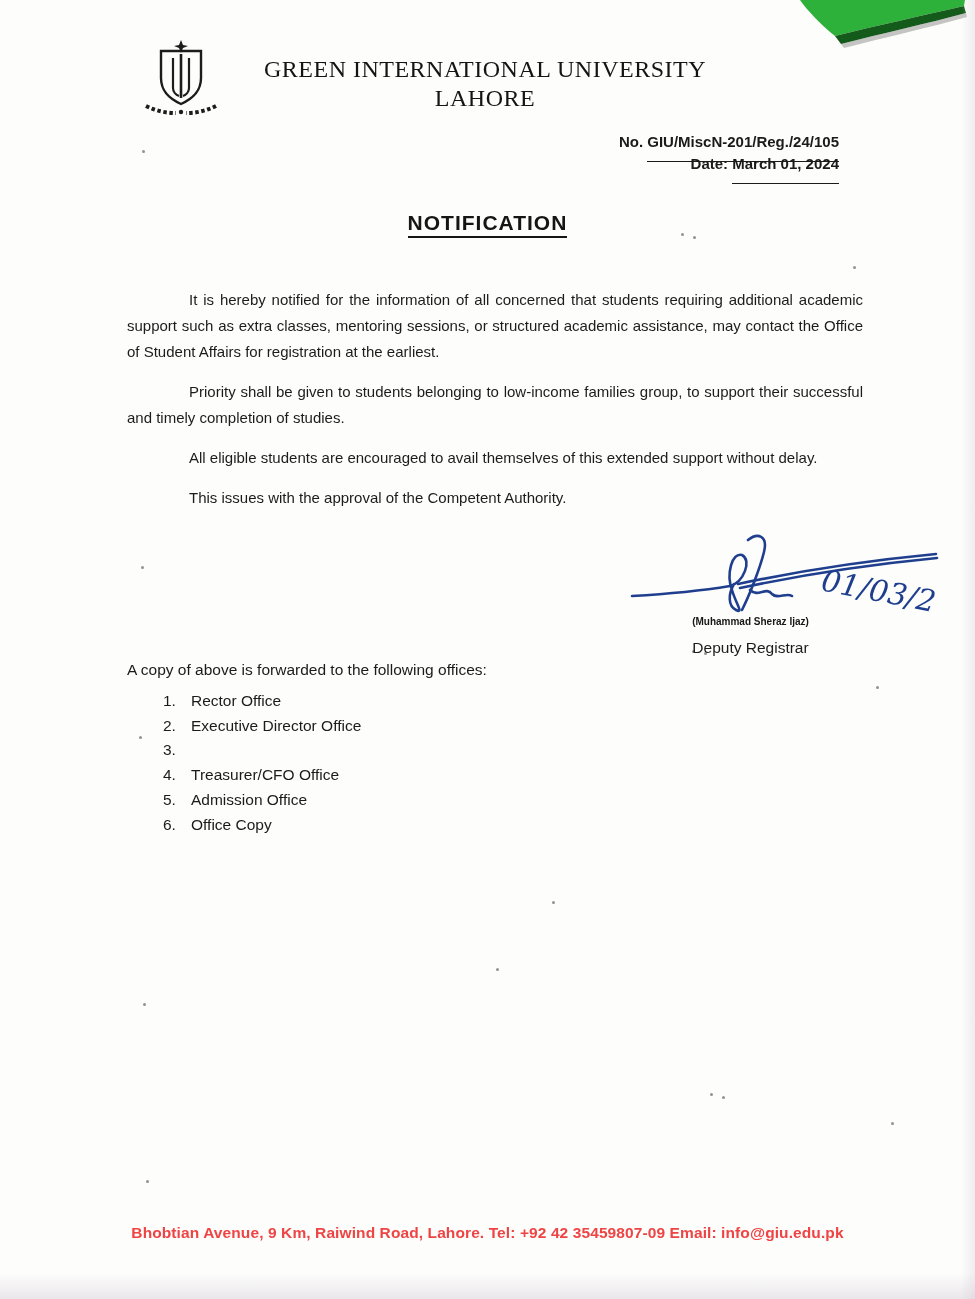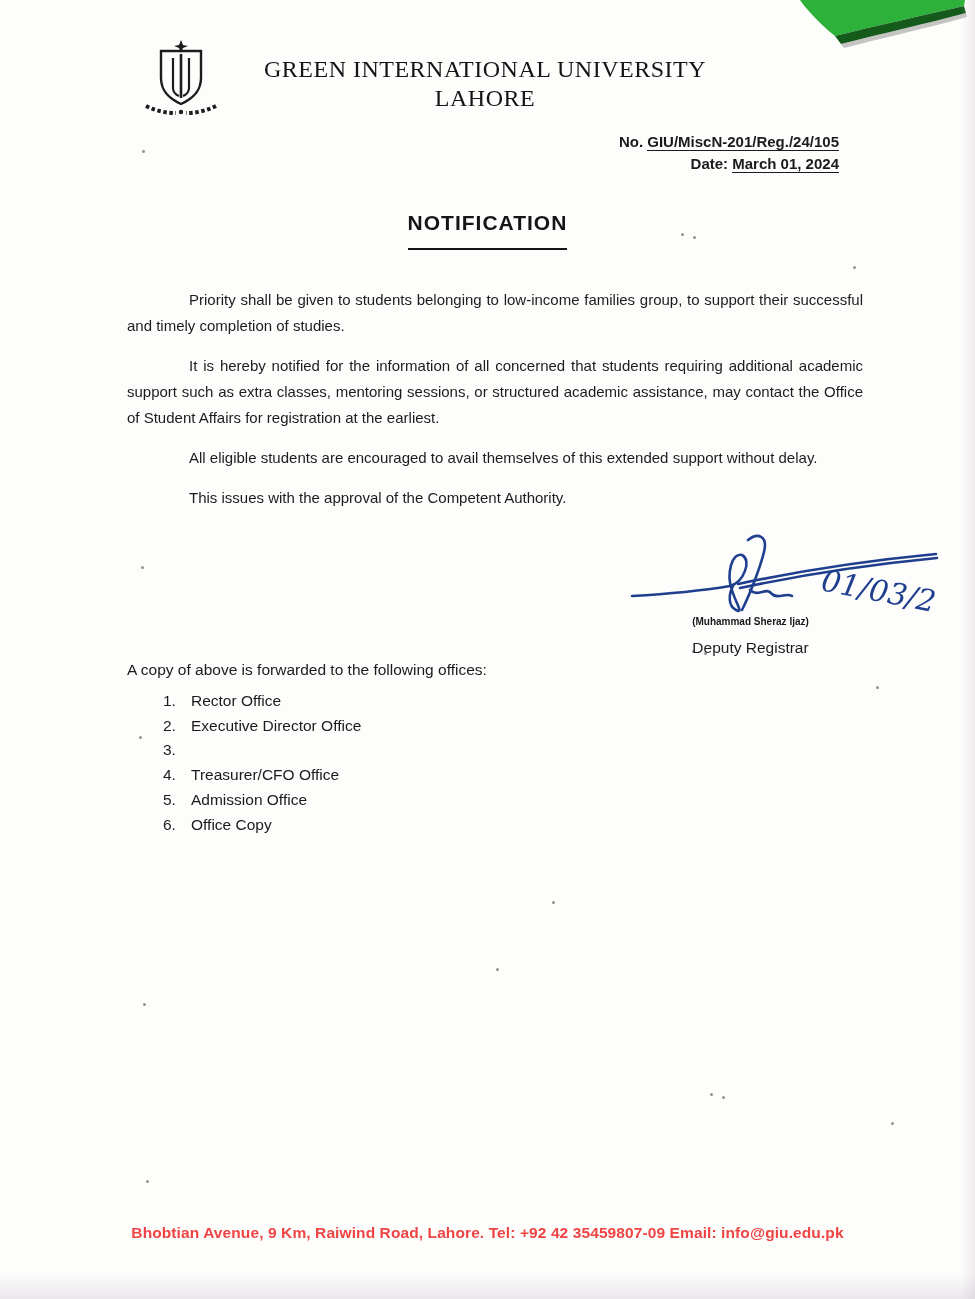--- a/index.html
+++ b/index.html
@@ -26,26 +26,26 @@
 
   
   .crest{position:absolute;left:130px;top:38px;width:102px;height:82px;}
   .uni-name{position:absolute;left:205px;top:55px;width:560px;text-align:center;
     font-family:"Liberation Serif",serif;font-weight:normal;color:#141414;
     font-size:24px;line-height:29px;letter-spacing:.5px;}
 
   
   .meta{position:absolute;top:131px;right:136px;text-align:right;
     font-size:15px;font-weight:bold;line-height:22px;color:#1b1b1b;}
-  .meta .u{border-bottom:1.6px solid #1b1b1b;padding-bottom:0;}
+  .meta .u{border-bottom:1.6px solid #1b1b1b;padding-bottom:11px;}
 
   
   .title{position:absolute;left:0;top:211px;width:975px;text-align:center;}
   .title span{font-size:21px;font-weight:bold;letter-spacing:1px;
-    border-bottom:2.2px solid #151515;padding-bottom:14px;color:#151515;text-align:center;}
+    border-bottom:2.2px solid #151515;padding-bottom:2px;color:#151515;text-align:center;}
 
   
   .body-text{position:absolute;left:127px;top:287px;width:736px;
     font-size:15px;line-height:26px;text-align:justify;color:#1c1c1c;}
   .body-text p{margin:0 0 14px 0;text-indent:62px;}
 
   
   .sig-wrap{position:absolute;left:628px;top:532px;width:345px;height:130px;}
   .sig-svg{position:absolute;left:0;top:0;}
   .sig-name{position:absolute;left:0;top:84px;width:245px;text-align:center;
@@ -121,22 +121,22 @@
   <div class="meta">
     <div><span>No. </span><span class="u">GIU/MiscN-201/Reg./24/105</span></div>
     <div><span>Date: </span><span class="u"> March 01, 2024</span></div>
   </div>
 
   <div class="title">
     <span>NOTIFICATION</span>
   </div>
 
   <div class="body-text">
+    <p>It is hereby notified for the information of all concerned that students requiring additional academic support such as extra classes, mentoring sessions, or structured academic assistance, may contact the Office of Student Affairs for registration at the earliest.</p>
     <p>Priority shall be given to students belonging to low-income families group, to support their successful and timely completion of studies.</p>
-    <p>It is hereby notified for the information of all concerned that students requiring additional academic support such as extra classes, mentoring sessions, or structured academic assistance, may contact the Office of Student Affairs for registration at the earliest.</p>
     <p>All eligible students are encouraged to avail themselves of this extended support without delay.</p>
     <p>This issues with the approval of the Competent Authority.</p>
   </div>
 
   <div class="sig-wrap">
     <svg class="sig-svg" width="345" height="82" viewBox="0 0 345 82" aria-hidden="true">
       <g stroke="var(--signature-ink)" fill="none" stroke-width="2.6" stroke-linecap="round">
         <path d="M4,64 C40,62 72,59 102,54"></path>
         <path d="M102,54 C116,50 124,28 114,23 C104,20 98,42 104,58 C108,72 116,82 108,78 C100,74 100,62 106,52"></path>
         <path d="M120,8 C130,0 140,4 136,20 C132,36 122,62 114,78"></path>

